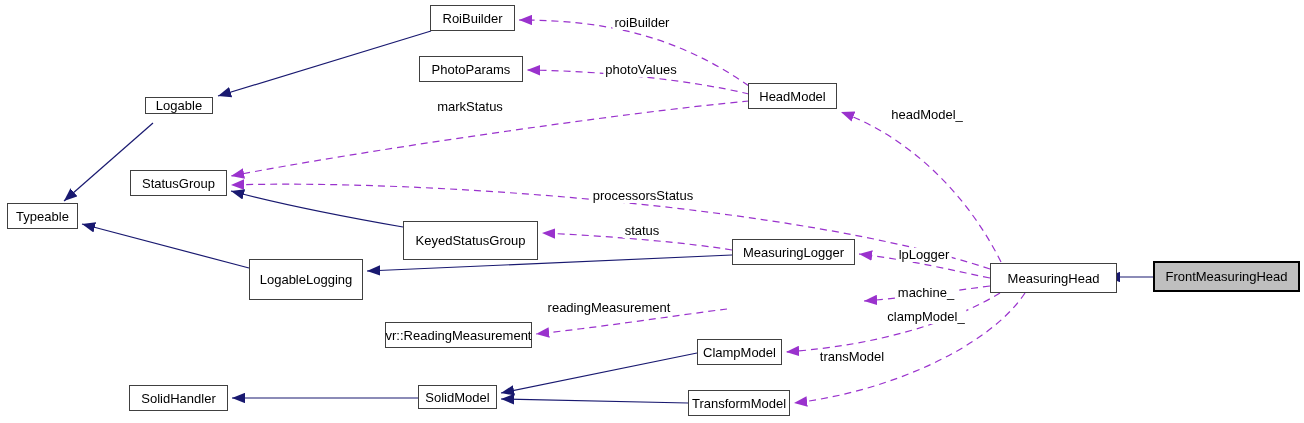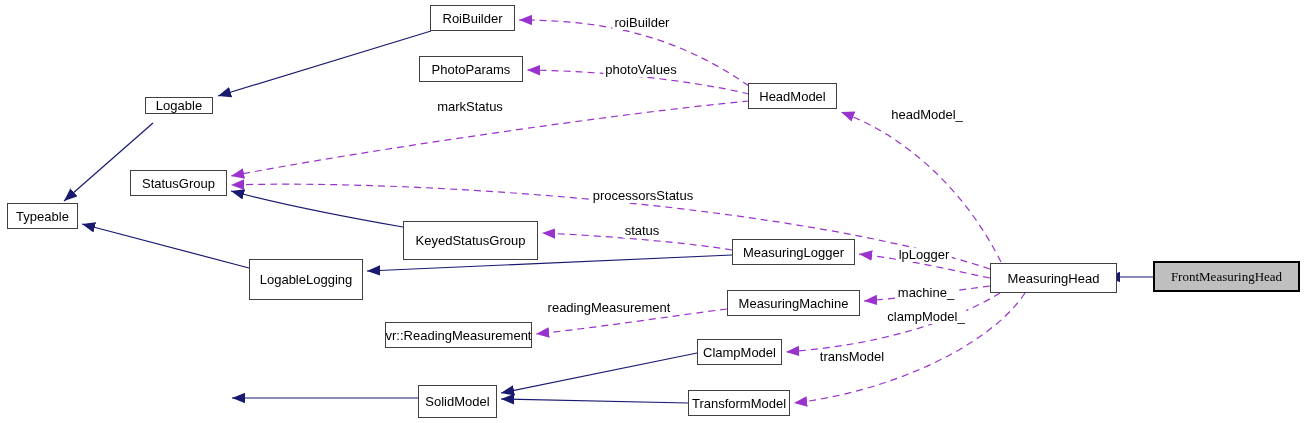--- a/index.html
+++ b/index.html
@@ -28,21 +28,20 @@
     border:1.5px solid var(--node-border);
     color:var(--text);
     font-size:13px;
     display:flex;align-items:center;justify-content:center;
     white-space:nowrap;
     cursor:pointer;
   }
   .node.highlight{
     background:var(--highlight-fill);
     border:2px solid var(--highlight-border);
-    font-family:Liberation Serif, serif;
   }
   .edge-label{
     position:absolute;
     transform:translate(-50%,-50%);
     font-size:13px;
     color:var(--text);
     background:var(--bg);
     padding:0 2px;
     white-space:nowrap;
     line-height:14px;
@@ -90,25 +89,25 @@
 
   <div class="node" style="left:430px;top:5px;width:85px;height:26px">RoiBuilder</div>
   <div class="node" style="left:419px;top:56px;width:104px;height:26px">PhotoParams</div>
   <div class="node" style="left:748px;top:83px;width:89px;height:26px">HeadModel</div>
   <div class="node" style="left:145px;top:97px;width:68px;height:17px">Logable</div>
   <div class="node" style="left:130px;top:170px;width:97px;height:26px">StatusGroup</div>
   <div class="node" style="left:7px;top:203px;width:71px;height:26px">Typeable</div>
   <div class="node" style="left:403px;top:221px;width:135px;height:39px">KeyedStatusGroup</div>
   <div class="node" style="left:249px;top:259px;width:114px;height:41px">LogableLogging</div>
   <div class="node" style="left:732px;top:239px;width:123px;height:26px">MeasuringLogger</div>
-  <div class="node" style="left:727px;top:290px;width:133px;height:26px">MeasuringMachine</div>
   <div class="node" style="left:385px;top:322px;width:147px;height:26px">vr::ReadingMeasurement</div>
   <div class="node" style="left:697px;top:339px;width:85px;height:26px">ClampModel</div>
-  <div class="node" style="left:418px;top:385px;width:79px;height:33px">SolidModel</div>
+  <div class="node" style="left:418px;top:385px;width:79px;height:24px">SolidModel</div>
   <div class="node" style="left:688px;top:390px;width:102px;height:26px">TransformModel</div>
+  <div class="node" style="left:129px;top:385px;width:99px;height:26px">SolidHandler</div>
   <div class="node" style="left:990px;top:263px;width:127px;height:30px">MeasuringHead</div>
   <div class="node highlight" style="left:1153px;top:261px;width:147px;height:31px">FrontMeasuringHead</div>
 
   <div class="edge-label" style="left:642px;top:23px">roiBuilder</div>
   <div class="edge-label" style="left:641px;top:70px">photoValues</div>
   <div class="edge-label" style="left:470px;top:107px">markStatus</div>
   <div class="edge-label" style="left:927px;top:115px">headModel_</div>
   <div class="edge-label" style="left:643px;top:196px">processorsStatus</div>
   <div class="edge-label" style="left:642px;top:231px">status</div>
   <div class="edge-label" style="left:924px;top:255px">lpLogger</div>

